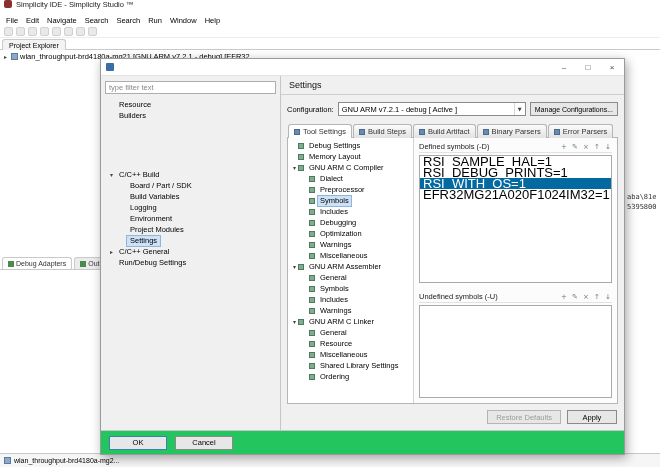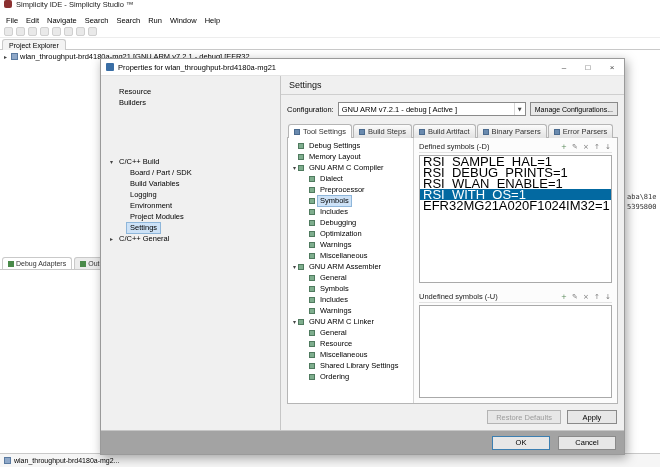--- a/index.html
+++ b/index.html
@@ -127,22 +127,22 @@
   .sym-row { height:11px; line-height:11px; padding:0 3px; font-size:13px;
     white-space:nowrap; overflow:hidden; cursor:default; }
   .sym-row.selected { background:#0369a1; color:#fff; }
 
   .action-row { display:flex; justify-content:flex-end; gap:6px; padding:6px 1px; flex:0 0 auto; }
   .btn { height:14px; min-width:50px; border:1px solid #8a8a8a; background:#e7e7e7;
     font-size:7.5px; padding:0 8px; font-family:inherit; cursor:default; }
   .btn.disabled { color:#9c9c9c; border-color:#b4b4b4; }
   .btn.default { border-color:#3c7fb1; }
 
-  .dlg-footer { flex:0 0 24px; border-top:1px solid #c6c6c6; background:#a3a3a3;
-    display:flex; align-items:center; justify-content:flex-end; gap:8px; padding:0 8px; }
+  .dlg-footer { flex:0 0 24px; border-top:1px solid #c6c6c6; background:#22c55e;
+    display:flex; align-items:center; gap:8px; padding:0 8px; }
   .dlg-footer .btn { min-width:58px; }
 </style>
 </head>
 <body>
 
 <div class="titlebar">
   <span class="app-icon"></span>
   <span class="app-title">Simplicity IDE - Simplicity Studio ™</span>
 </div>
 
@@ -197,31 +197,31 @@
 
 <div class="statusbar">
   <span class="status-icon"></span>
   <span>wlan_throughput-brd4180a-mg2...</span>
 </div>
 
 <div class="dialog">
 
   <div class="dlg-titlebar">
     <span class="dlg-icon"></span>
-    <span>Properties for wlan_throughput-brd4180a-mg21</span>
     <span class="dlg-controls">
       <span class="dlg-ctrl">–</span>
       <span class="dlg-ctrl">□</span>
       <span class="dlg-ctrl close">×</span>
     </span>
   </div>
 
   <div class="dlg-body">
 
     <div class="dlg-left">
+      <input class="filter-input" placeholder="type filter text" style="">
       <div class="nav-tree">
 
           <div class="nav-row" style="padding-left: 3px;">
             <span class="arrow"></span>
             <span class="lbl">Resource</span>
           </div>
 
           <div class="nav-row" style="padding-left: 3px;">
             <span class="arrow"></span>
             <span class="lbl">Builders</span>
@@ -260,20 +260,24 @@
           <div class="nav-row selected" style="padding-left: 14px;">
             <span class="arrow"></span>
             <span class="lbl">Settings</span>
           </div>
 
           <div class="nav-row" style="padding-left: 3px;">
             <span class="arrow">▸</span>
             <span class="lbl">C/C++ General</span>
           </div>
 
+          <div class="nav-row" style="padding-left: 3px;">
+            <span class="arrow"></span>
+            <span class="lbl">Run/Debug Settings</span>
+          </div>
         </div>
     </div>
 
     <div class="dlg-right">
       <div class="settings-header">Settings</div>
       <div class="header-sep"></div>
 
       <div class="config-row">
         <span class="config-label">Configuration:</span>
         <span class="config-combo">
@@ -463,23 +467,20 @@
           <div class="sym-list defined">
 
               <div class="sym-row">
                 <span>RSI_SAMPLE_HAL=1</span>
               </div>
 
               <div class="sym-row">
                 <span>RSI_DEBUG_PRINTS=1</span>
               </div>
 
-              <div class="sym-row">
-                <span>RSI_WLAN_ENABLE=1</span>
-              </div>
 
               <div class="sym-row selected">
                 <span>RSI_WITH_OS=1</span>
               </div>
 
               <div class="sym-row">
                 <span>EFR32MG21A020F1024IM32=1</span>
               </div>
             </div>
 

